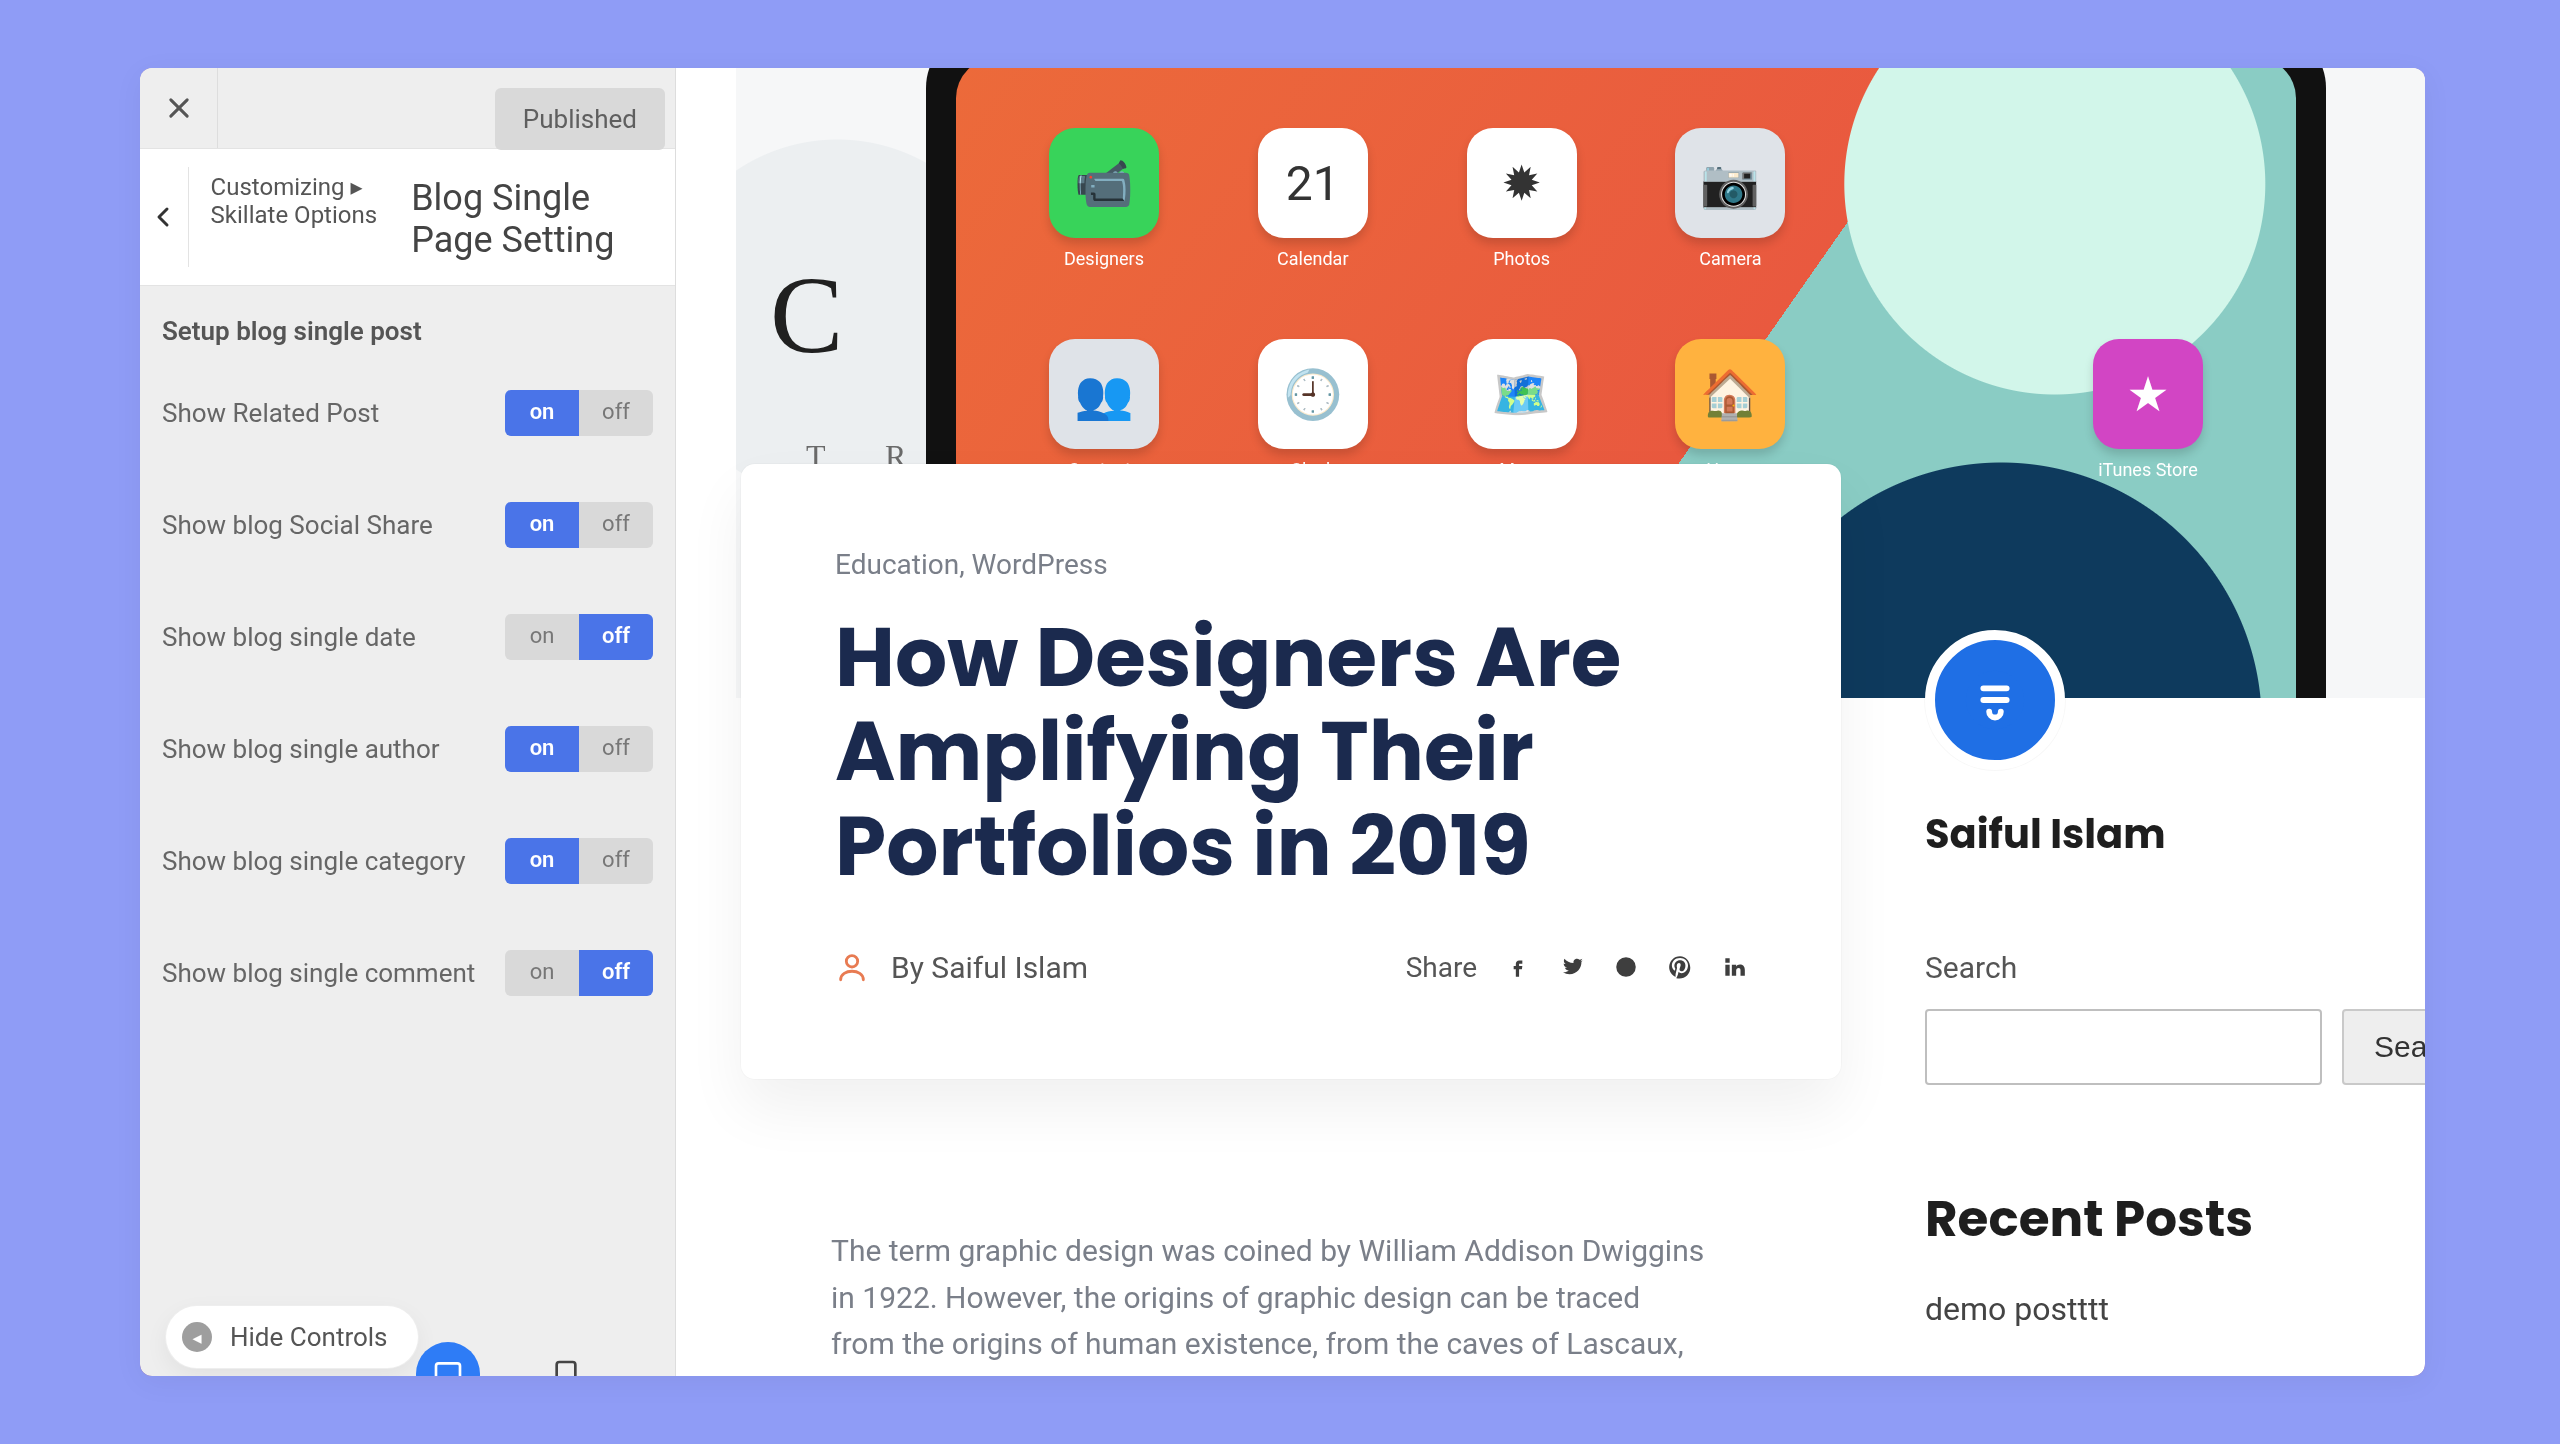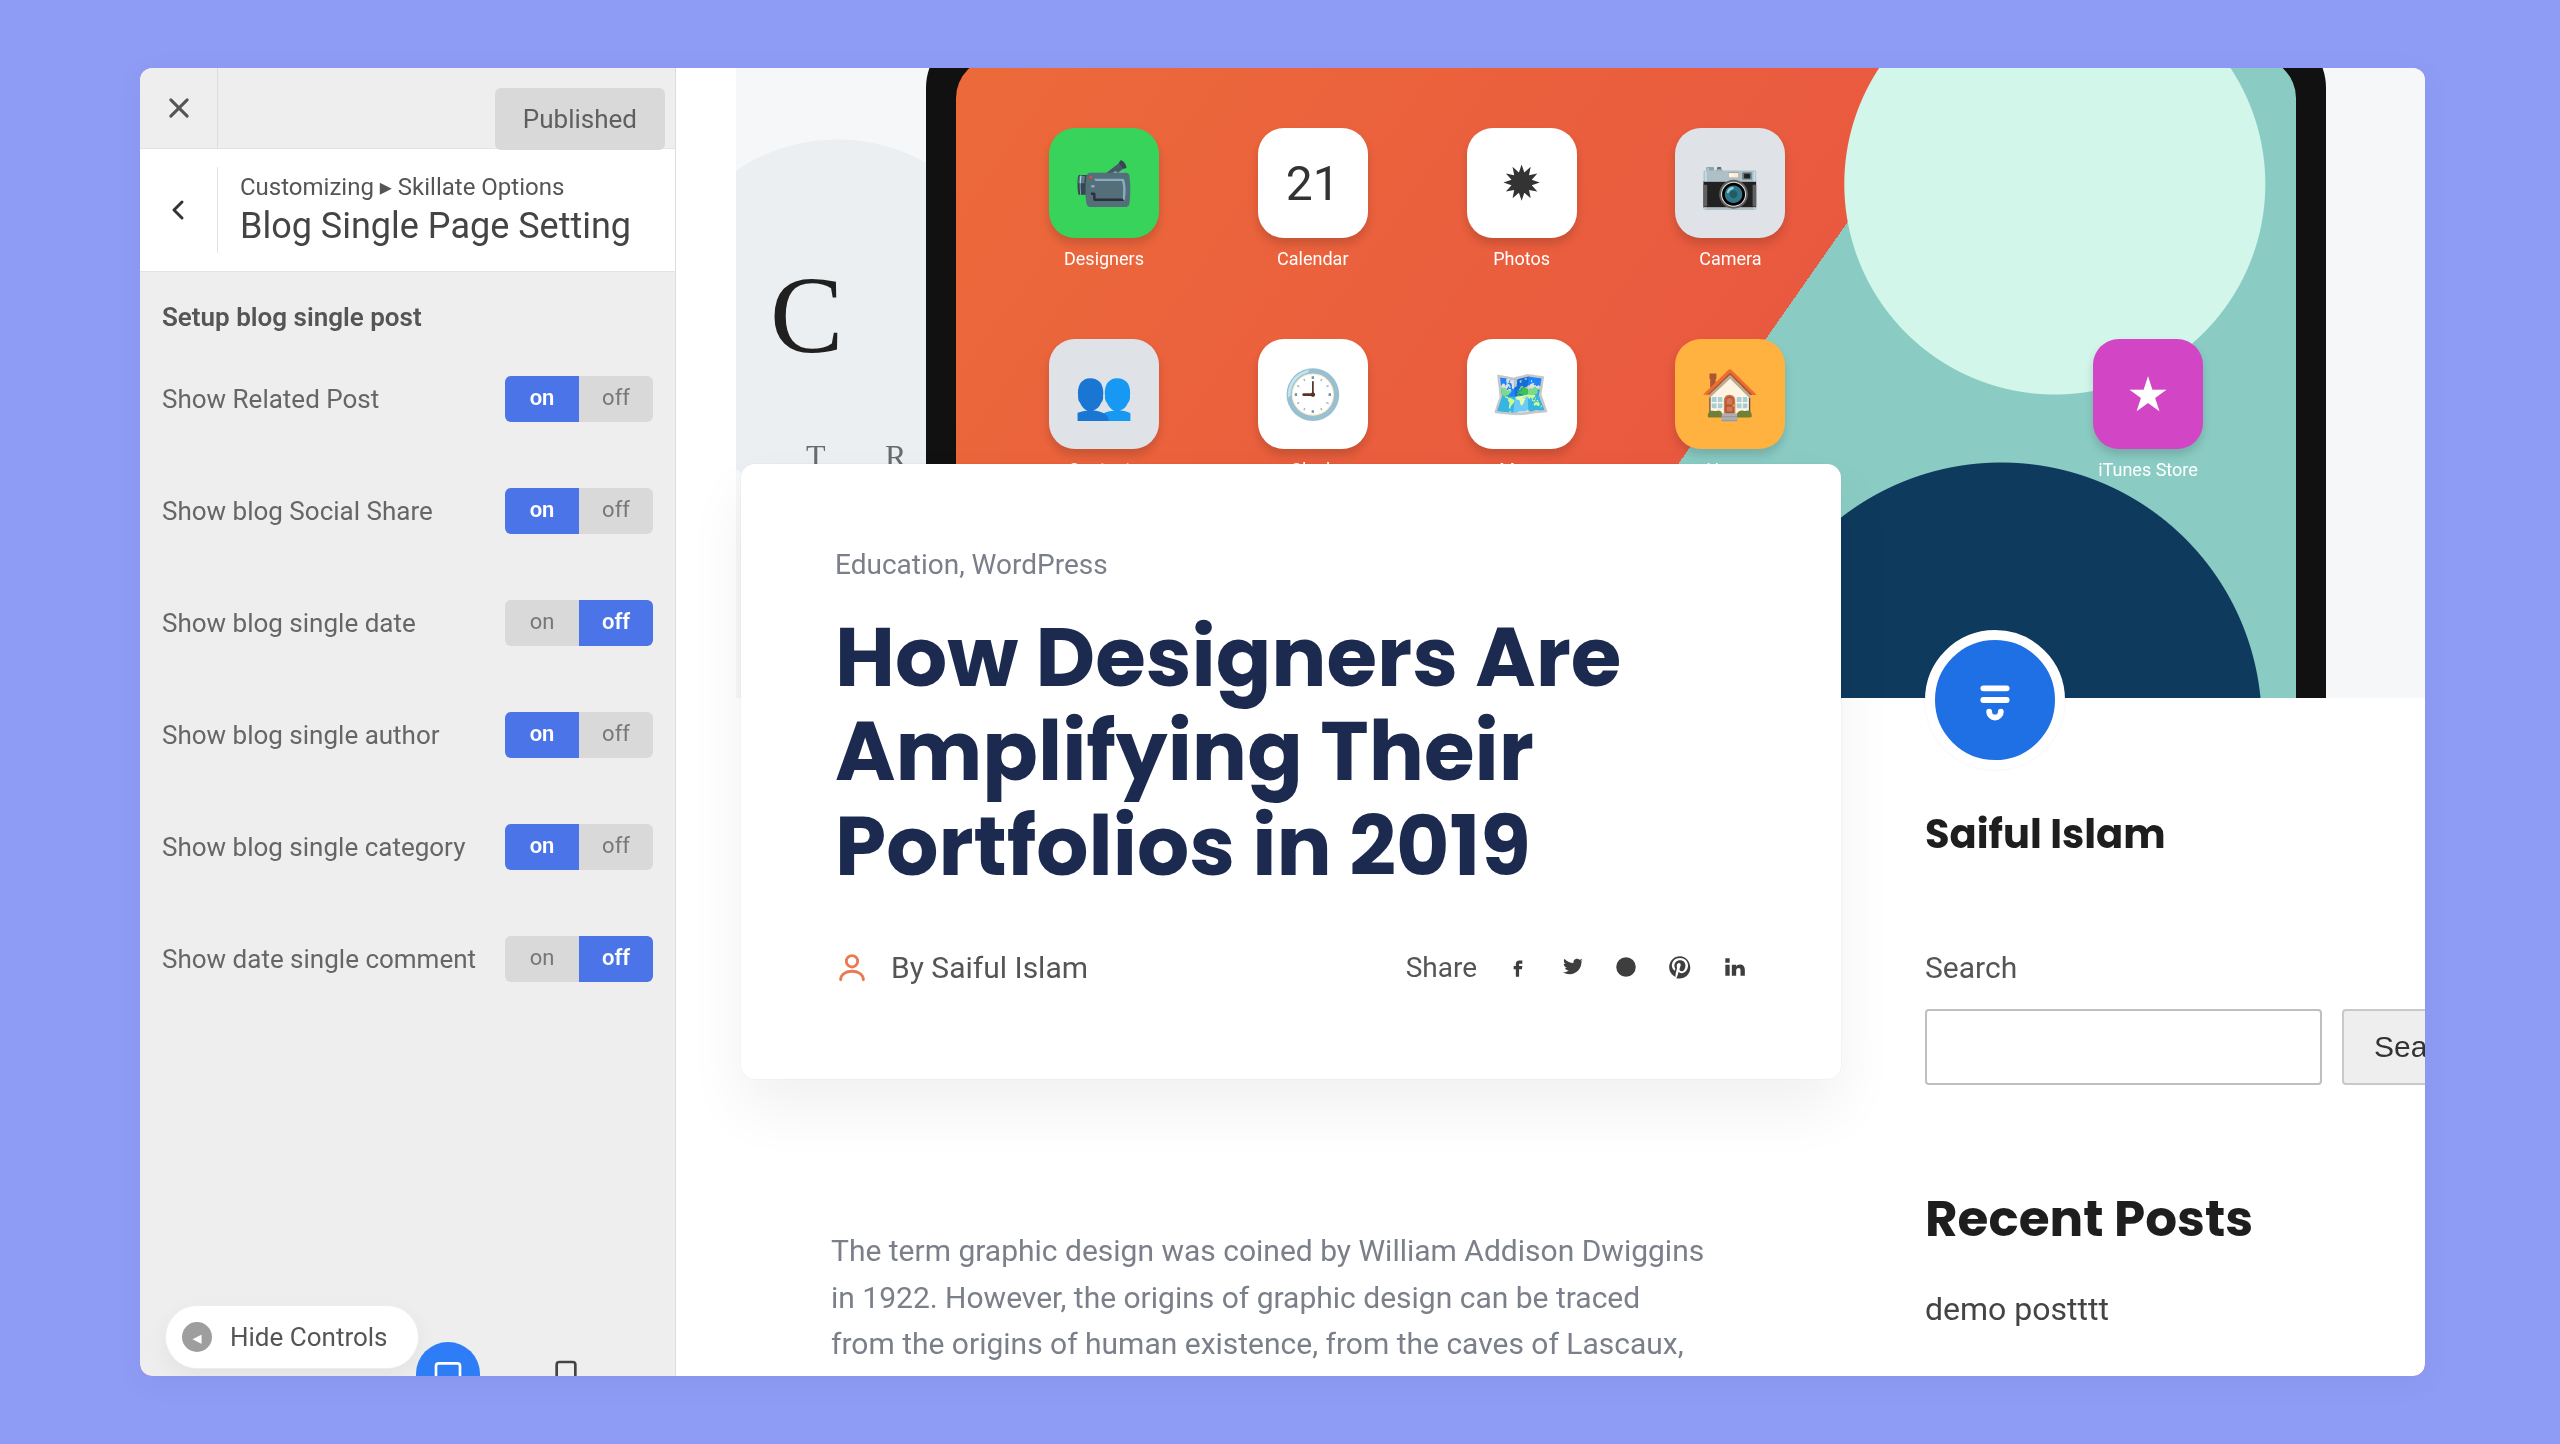--- a/index.html
+++ b/index.html
@@ -78,21 +78,21 @@
     align-items: center;
     justify-content: center;
     border-right: 1px solid #e3e3e3;
     cursor: pointer;
     color: #333;
   }
   .back-btn svg { width: 24px; height: 24px; }
   .breadcrumb-main {
     padding: 6px 22px;
     display: flex;
-    flex-direction: column;
+    flex-direction: row;
     justify-content: flex-end;
   }
   .breadcrumb-path {
     font-size: 24px;
     color: #555;
   }
   .breadcrumb-title {
     font-size: 36px;
     color: #444;
     font-weight: 400;
@@ -479,21 +479,21 @@
             </div>
           </div>
           <div class="setting-row">
             <div class="setting-label">Show blog single category</div>
             <div class="toggle">
               <div class="toggle-half active-on">on</div>
               <div class="toggle-half">off</div>
             </div>
           </div>
           <div class="setting-row">
-            <div class="setting-label">Show date single comment</div>
+            <div class="setting-label">Show blog single comment</div>
             <div class="toggle">
               <div class="toggle-half">on</div>
               <div class="toggle-half active-off">off</div>
             </div>
           </div>
         </div>
     </div>
 
     <div class="hide-controls">
       <span class="circ">◂</span>

